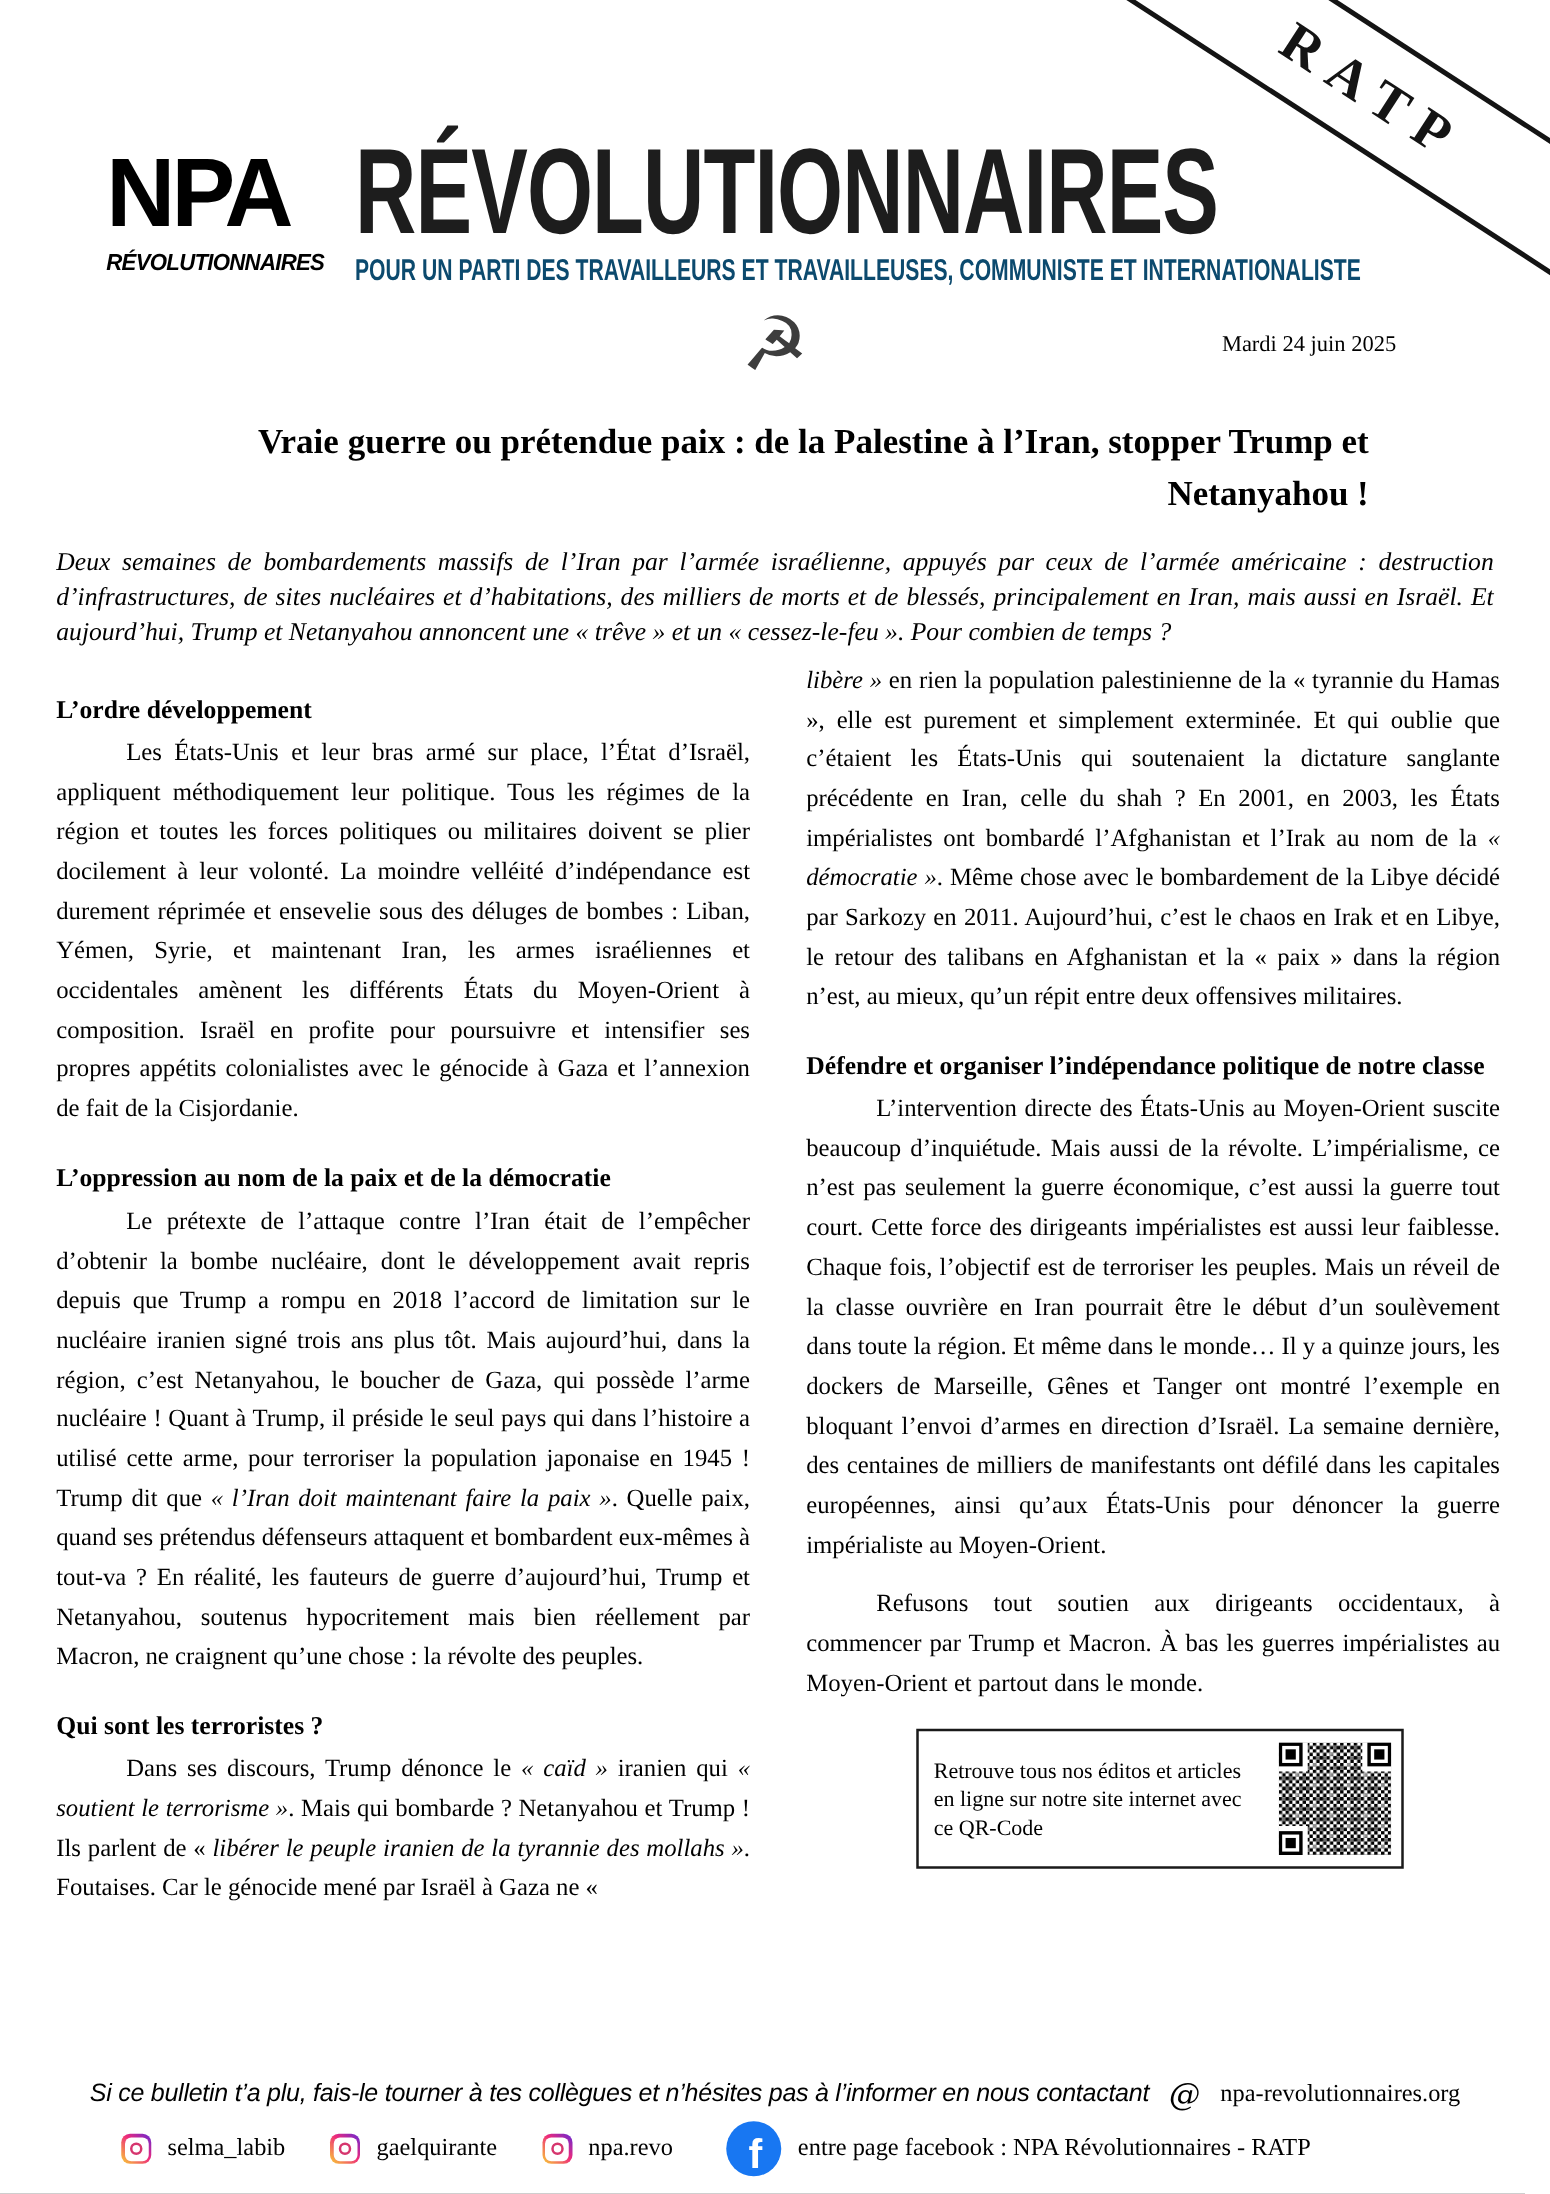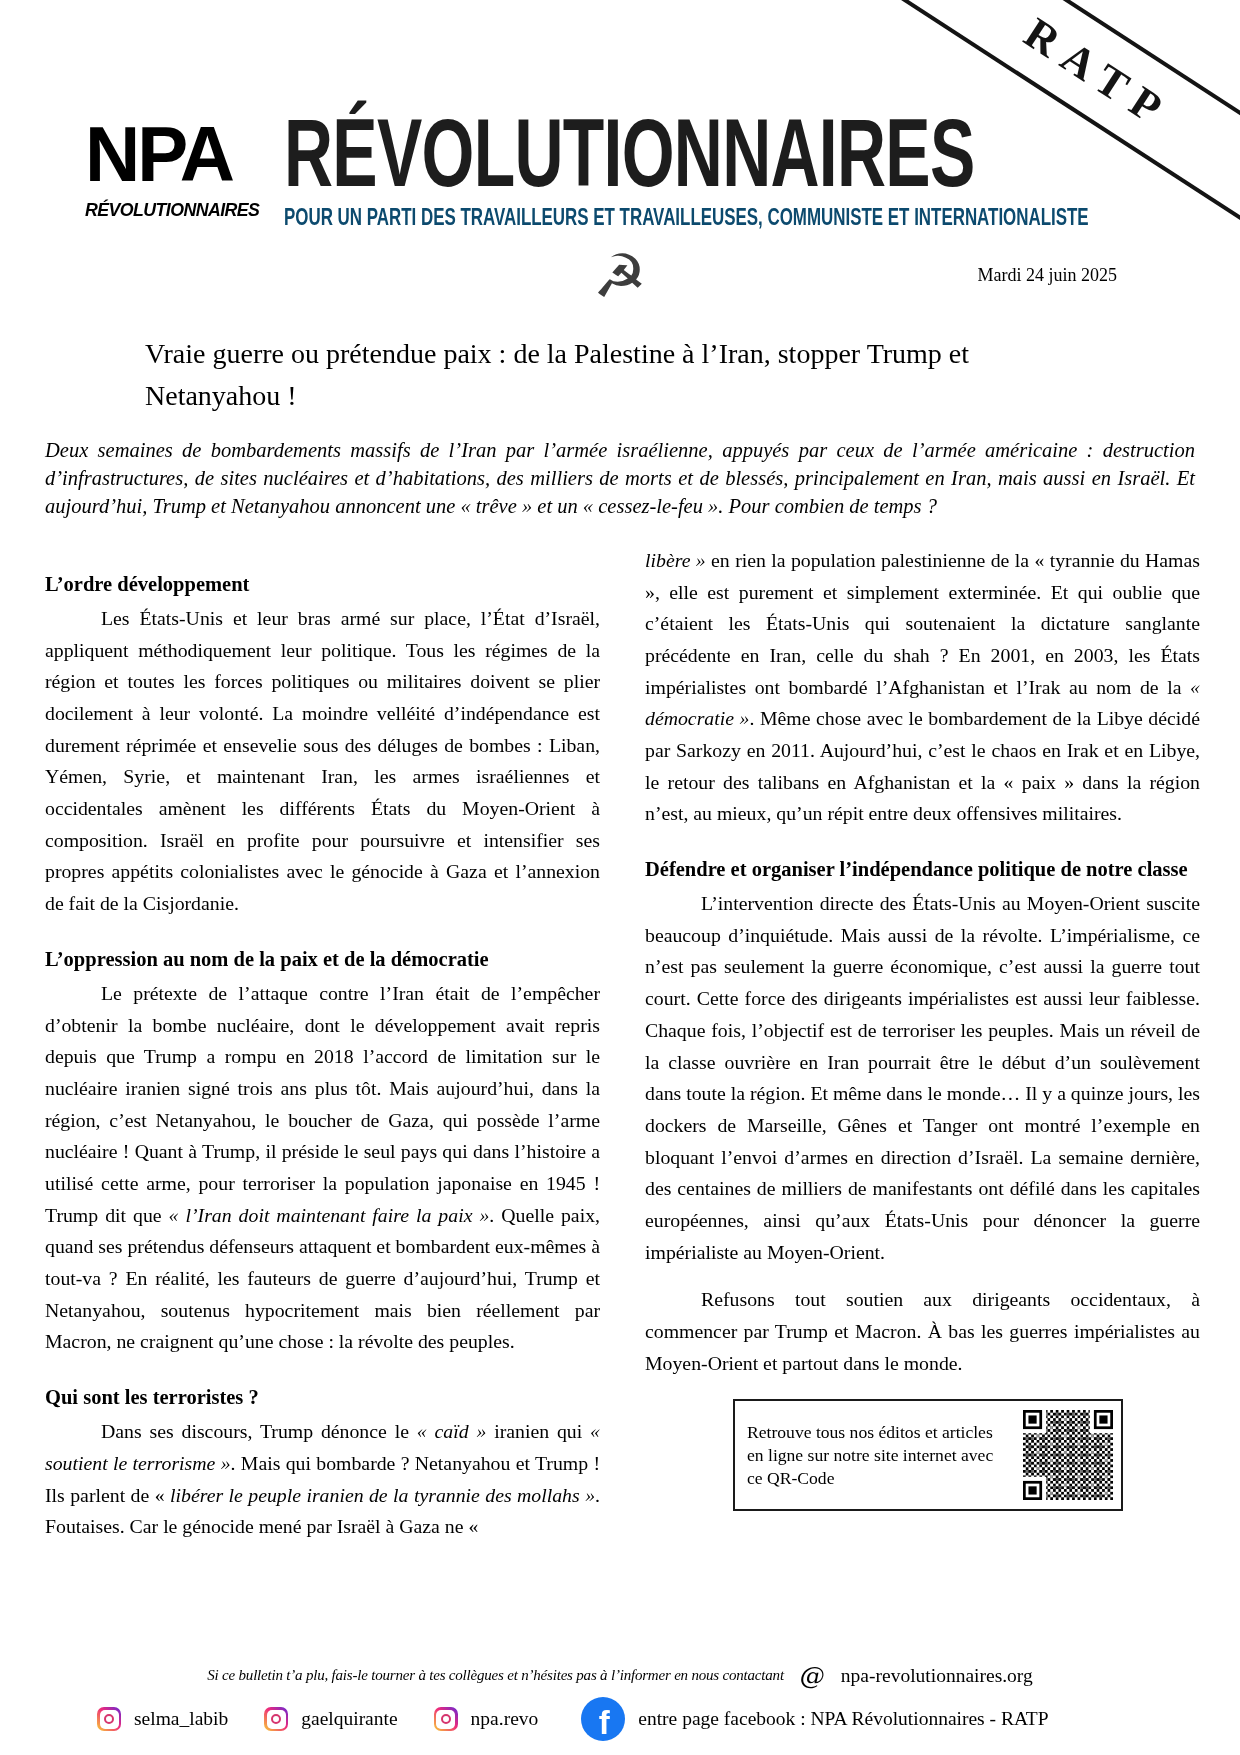--- a/index.html
+++ b/index.html
@@ -25,38 +25,38 @@
   .mast{flex:1;font-family:"Liberation Sans",sans-serif;min-width:0;}
   .mast-title{font-size:97px;font-weight:bold;line-height:.92;white-space:nowrap;color:#1d1d1d;}
   .mast-title>span{display:inline-block;transform:scaleX(.70);transform-origin:left;letter-spacing:-1px;}
   .mast-sub{margin-top:6px;font-size:24px;font-weight:bold;white-space:nowrap;color:#0c4a6e;}
   .mast-sub>span{display:inline-block;transform:scaleX(.705);transform-origin:left;}
   
   .mid-row{position:relative;height:86px;margin-top:2px;}
   .emblem{position:absolute;left:0;right:0;text-align:center;font-size:60px;line-height:86px;color:#3d3d3d;font-family:"DejaVu Sans",sans-serif;}
   .dateline{position:absolute;right:78px;top:32px;font-size:18px;}
   
-  .headline{margin:14px auto 0;text-align:left;font-size:28px;font-weight:normal;width:950px;line-height:1.5;}
-  .intro{margin:20px 0 16px;font-style:italic;font-size:20.5px;line-height:1.36;text-align:justify;}
+  .headline{margin:14px auto 0;text-align:right;font-size:28px;font-weight:bold;width:950px;line-height:1.5;}
+  .intro{margin:20px 0 0;font-style:italic;font-size:20.5px;line-height:1.36;text-align:justify;}
   
   .columns{display:flex;gap:45px;margin-top:8px;flex:1;}
   .col{width:555px;flex:0 0 auto;}
   .sec{font-size:20.5px;font-weight:bold;margin:26px 0 6px;line-height:1.28;font-family:"Liberation Serif",serif;}
   .body{font-size:19.8px;line-height:1.6;text-align:justify;margin:0;}
   .indent{text-indent:56px;}
   .spaced{margin-top:16px;}
   .it{font-style:italic;}
   
   .qr-box{margin:20px 0 0 88px;width:390px;border:2px solid #1a1a1a;padding:9px 8px 9px 12px;display:flex;align-items:center;gap:10px;box-sizing:border-box;}
   .qr-text{font-size:17.6px;line-height:1.3;margin:0;flex:1;text-align:left;}
   .qr-svg{width:90px;height:90px;flex:0 0 auto;}
   
   footer{margin-top:auto;padding-bottom:14px;}
   .f1{display:flex;align-items:center;justify-content:center;gap:16px;}
-  .tagline{font-style:italic;font-size:15px;font-family:Liberation Serif, serif;letter-spacing:-.2px;}
+  .tagline{font-style:italic;font-size:20px;font-family:Liberation Sans, sans-serif;letter-spacing:-.2px;}
   .at{font-size:25px;font-family:"DejaVu Serif",serif;font-style:italic;}
   .site{font-size:19.5px;}
   .f2{display:flex;align-items:center;gap:13px;margin-top:7px;padding-left:52px;font-size:19.5px;}
   .f2 .gap{width:10px;}
   .ig{width:24px;height:24px;border-radius:7px;position:relative;flex:0 0 auto;
       background:linear-gradient(45deg,#f9ce34 0%,#ee2a7b 55%,#6228d7 100%);}
   .ig::before{content:"";position:absolute;inset:2.5px;border-radius:5px;background:#fff;}
   .ig::after{content:"";position:absolute;inset:7px;border-radius:50%;border:2.5px solid #d6366e;}
   .fb{width:44px;height:44px;border-radius:50%;background:#1877f2;color:#fff;display:flex;align-items:center;justify-content:center;flex:0 0 auto;margin-left:30px;}
   .fb::after{content:"f";font-family:"Liberation Sans",sans-serif;font-weight:bold;font-size:33px;transform:translate(1px,4px);}

